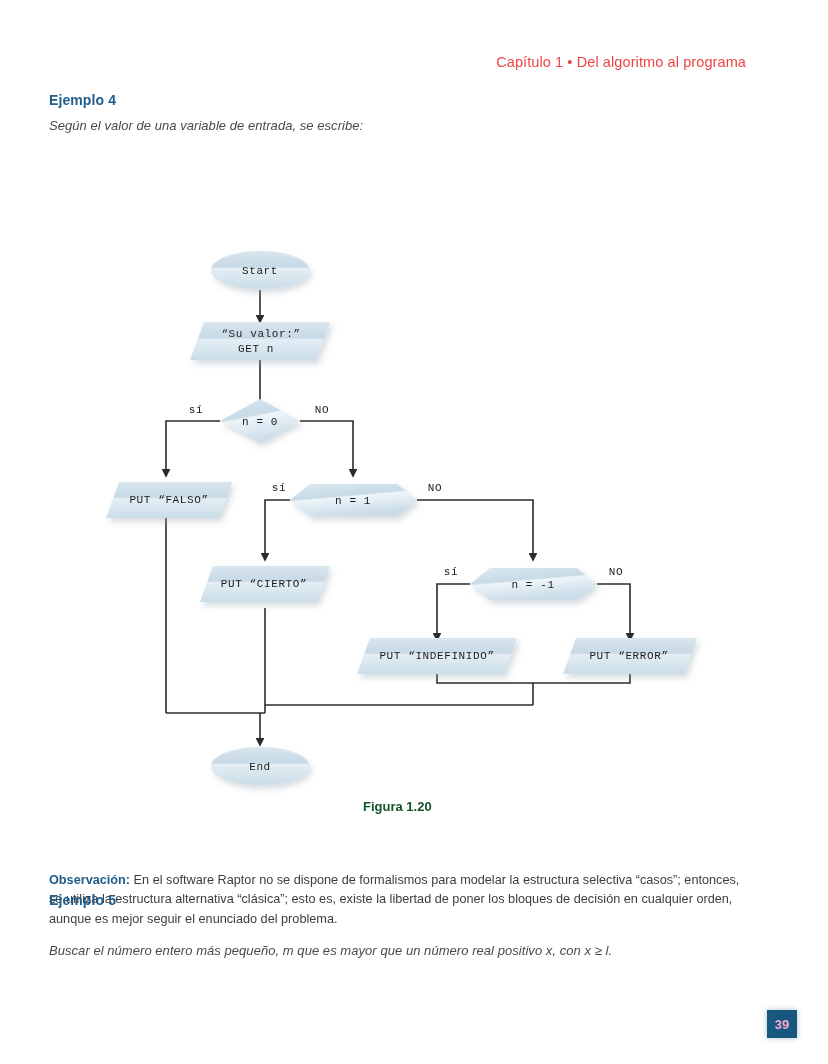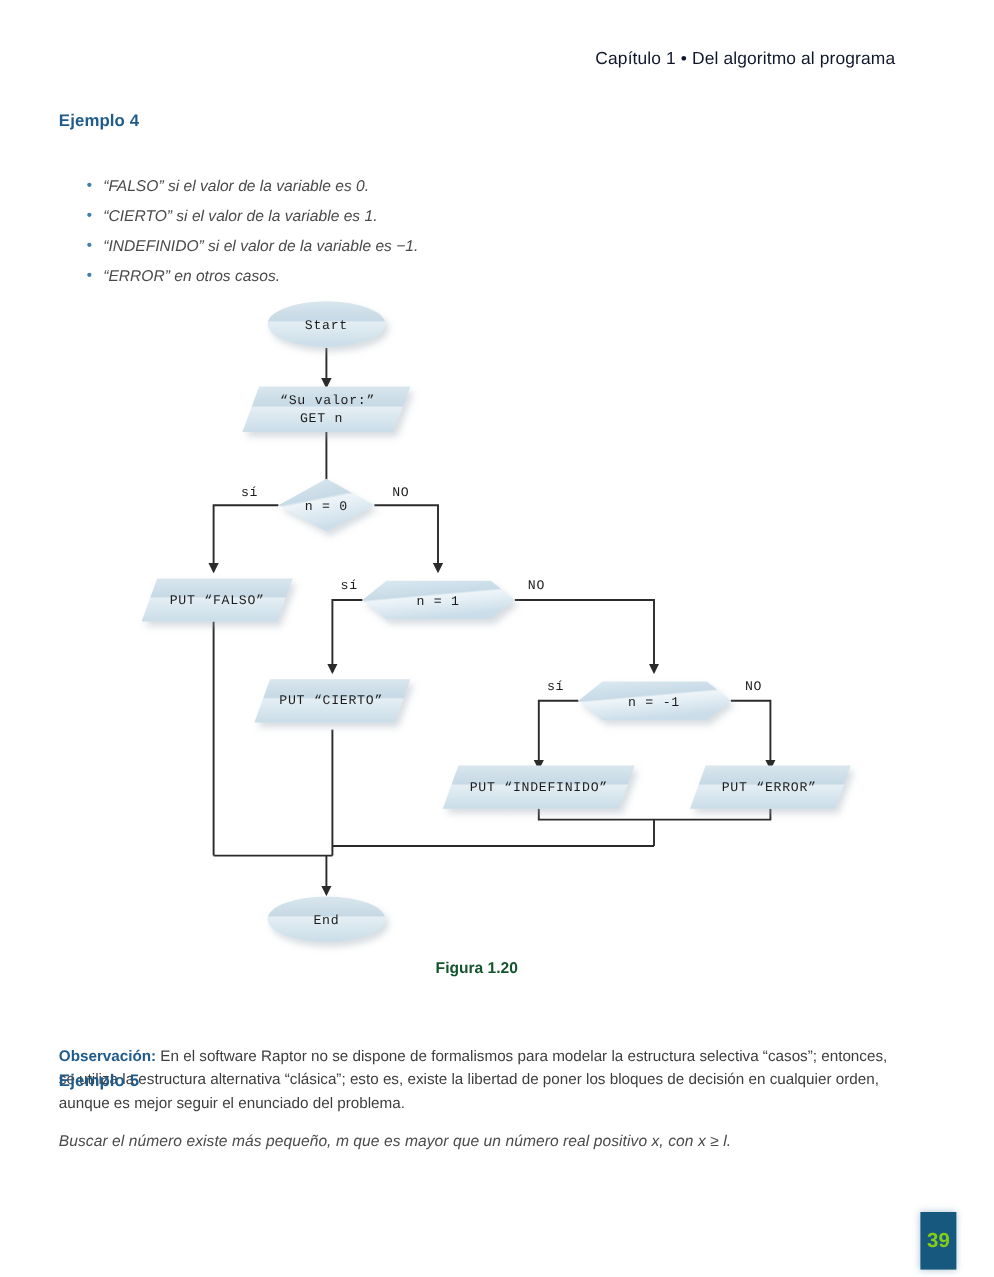--- a/index.html
+++ b/index.html
@@ -17,24 +17,24 @@
   }
   .page {
     position: absolute;
     inset: 0;
     background: #ffffff;
   }
 
   
   .header {
     position: absolute;
-    top: 41px;
+    top: 54px;
     right: 82px;
     font-size: 14.5px;
-    color: #0f172a;
+    color: #ef4444;
     letter-spacing: .1px;
     white-space: nowrap;
   }
 
   
   .h-example {
     position: absolute;
     left: 49px;
     font-size: 14px;
     font-weight: bold;
@@ -104,39 +104,38 @@
     font-weight: bold;
     color: #14532d;
   }
 
   
   .page-badge {
     position: absolute;
     left: 767px;
     top: 1010px;
     width: 30px;
-    height: 48px;
+    height: 28px;
     background: #17587f;
-    color: #84cc16;
-    font-size: 17px;
+    color: #f9a8d4;
+    font-size: 13px;
     font-weight: bold;
     display: flex;
     align-items: center;
     justify-content: center;
     box-shadow: 0 0 6px rgba(23,88,127,.35);
   }
 
   
   .flow {
     position: absolute;
     left: 0;
     top: 240px;
     width: 680px;
     height: 560px;
-    padding-left: 12px;
   }
   .flow svg { display: block; }
   .node-text {
     font-family: "Liberation Mono", "DejaVu Sans Mono", monospace;
     font-size: 11px;
     fill: #1c1c1c;
     letter-spacing: .6px;
   }
   .branch-label {
     font-family: "Liberation Mono", "DejaVu Sans Mono", monospace;
@@ -146,27 +145,22 @@
   }
 </style>
 </head>
 <body>
 
 <div class="page">
 
   <div class="header">Capítulo 1 • Del algoritmo al programa</div>
 
   <div class="h-example" id="ejemplo4-heading">Ejemplo 4</div>
-
-  <ul class="bullets">
-    <li>“FALSO” si el valor de la variable es 0.</li>
-    <li>“CIERTO” si el valor de la variable es 1.</li>
-    <li>“INDEFINIDO” si el valor de la variable es −1.</li>
-    <li>“ERROR” en otros casos.</li>
-  </ul>
+  <div class="lead" id="ejemplo4-lead">Según el valor de una variable de entrada, se escribe:</div>
+
 
   <div class="flow">
     <svg width="828" height="560" viewBox="0 0 828 560" xmlns="http://www.w3.org/2000/svg">
       <defs>
         <marker id="arrow" viewBox="0 0 10 10" refX="8" refY="5" markerWidth="5.5" markerHeight="5.5" orient="auto-start-reverse">
           <path d="M 0 0 L 10 5 L 0 10 z" fill="#2b2b2b"></path>
         </marker>
         <linearGradient id="shadeV" x1="0" y1="0" x2="0" y2="1">
           <stop offset="0%" stop-color="#d9e6ee"></stop>
           <stop offset="42%" stop-color="#c6d9e5"></stop>
@@ -277,17 +271,17 @@
       </g>
       <text class="node-text" x="260" y="530" text-anchor="middle">End</text>
     </svg>
   </div>
 
   <div class="fig-caption">Figura 1.20</div>
 
   <p class="note"><b>Observación:</b><span> En el software Raptor no se dispone de formalismos para modelar la estructura selectiva “casos”; entonces, se utiliza la estructura alternativa “clásica”; esto es, existe la libertad de poner los bloques de decisión en cualquier orden, aunque es mejor seguir el enunciado del problema.</span></p>
 
   <div class="h-example" id="ejemplo5-heading">Ejemplo 5</div>
-  <div class="lead" id="ejemplo5-lead">Buscar el número existe más pequeño, m que es mayor que un número real positivo x, con x ≥ l.</div>
+  <div class="lead" id="ejemplo5-lead">Buscar el número entero más pequeño, m que es mayor que un número real positivo x, con x ≥ l.</div>
 
   <div class="page-badge">39</div>
 
 </div>
 
 </body></html>

